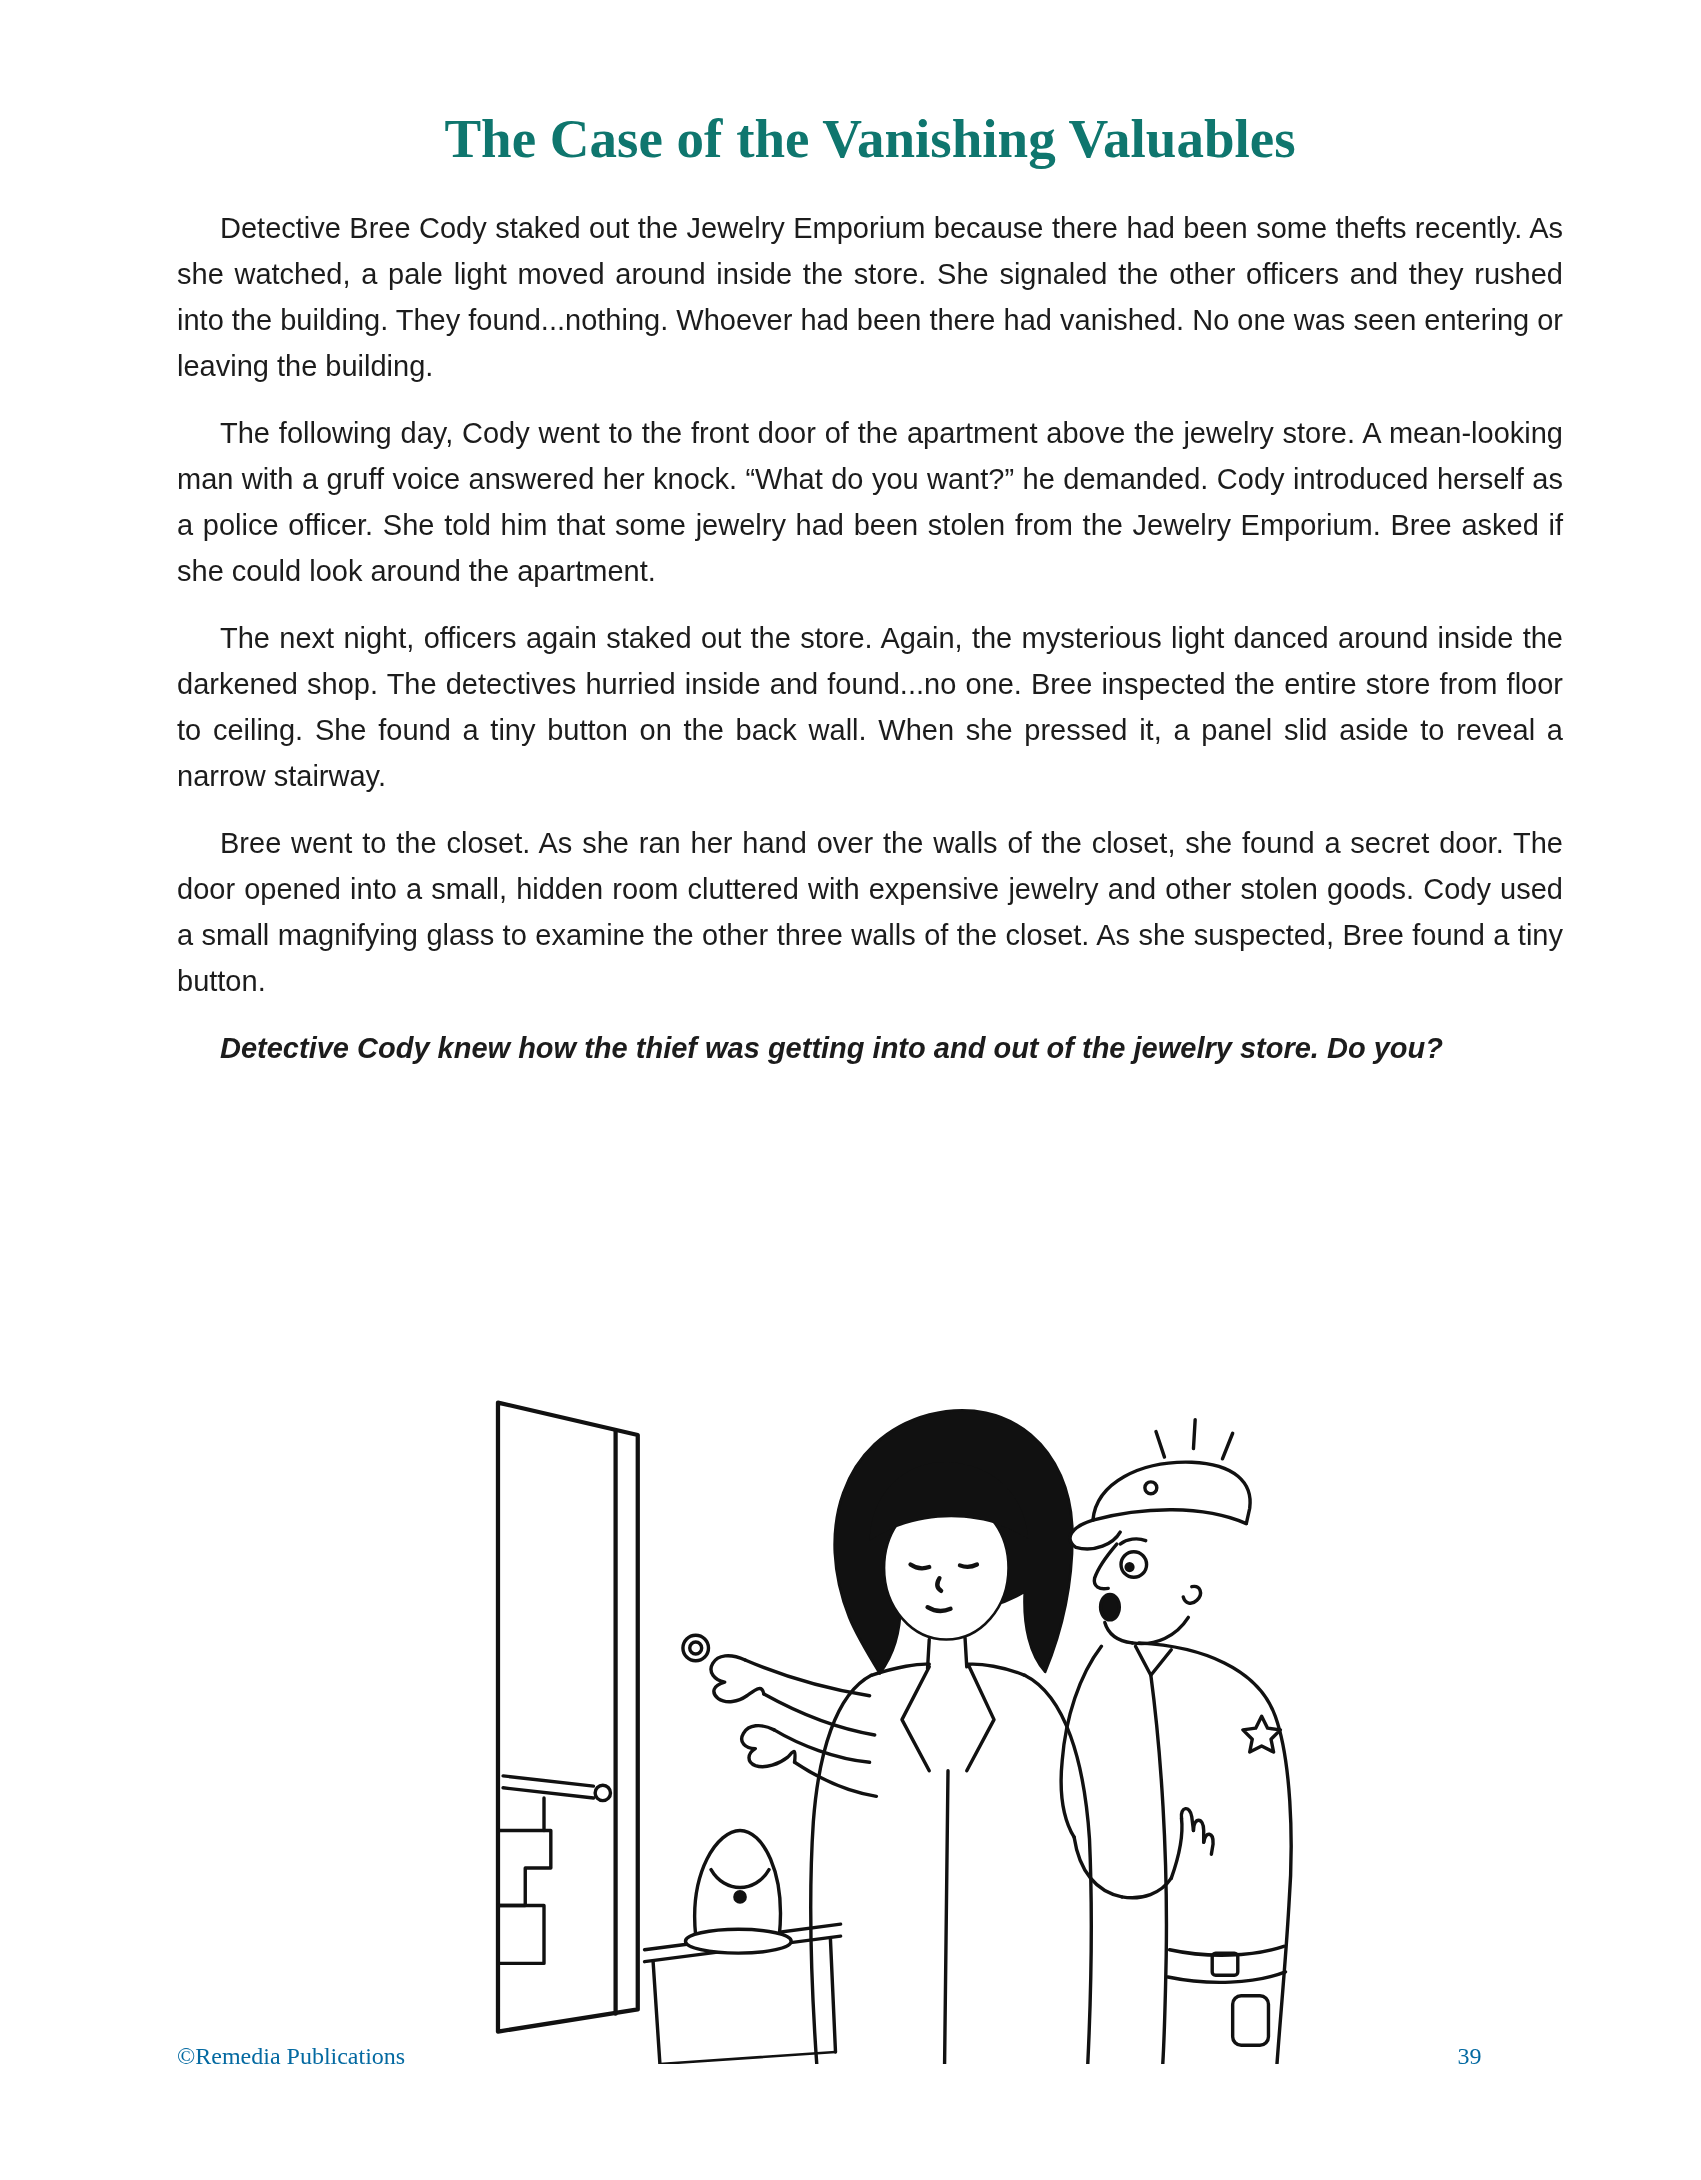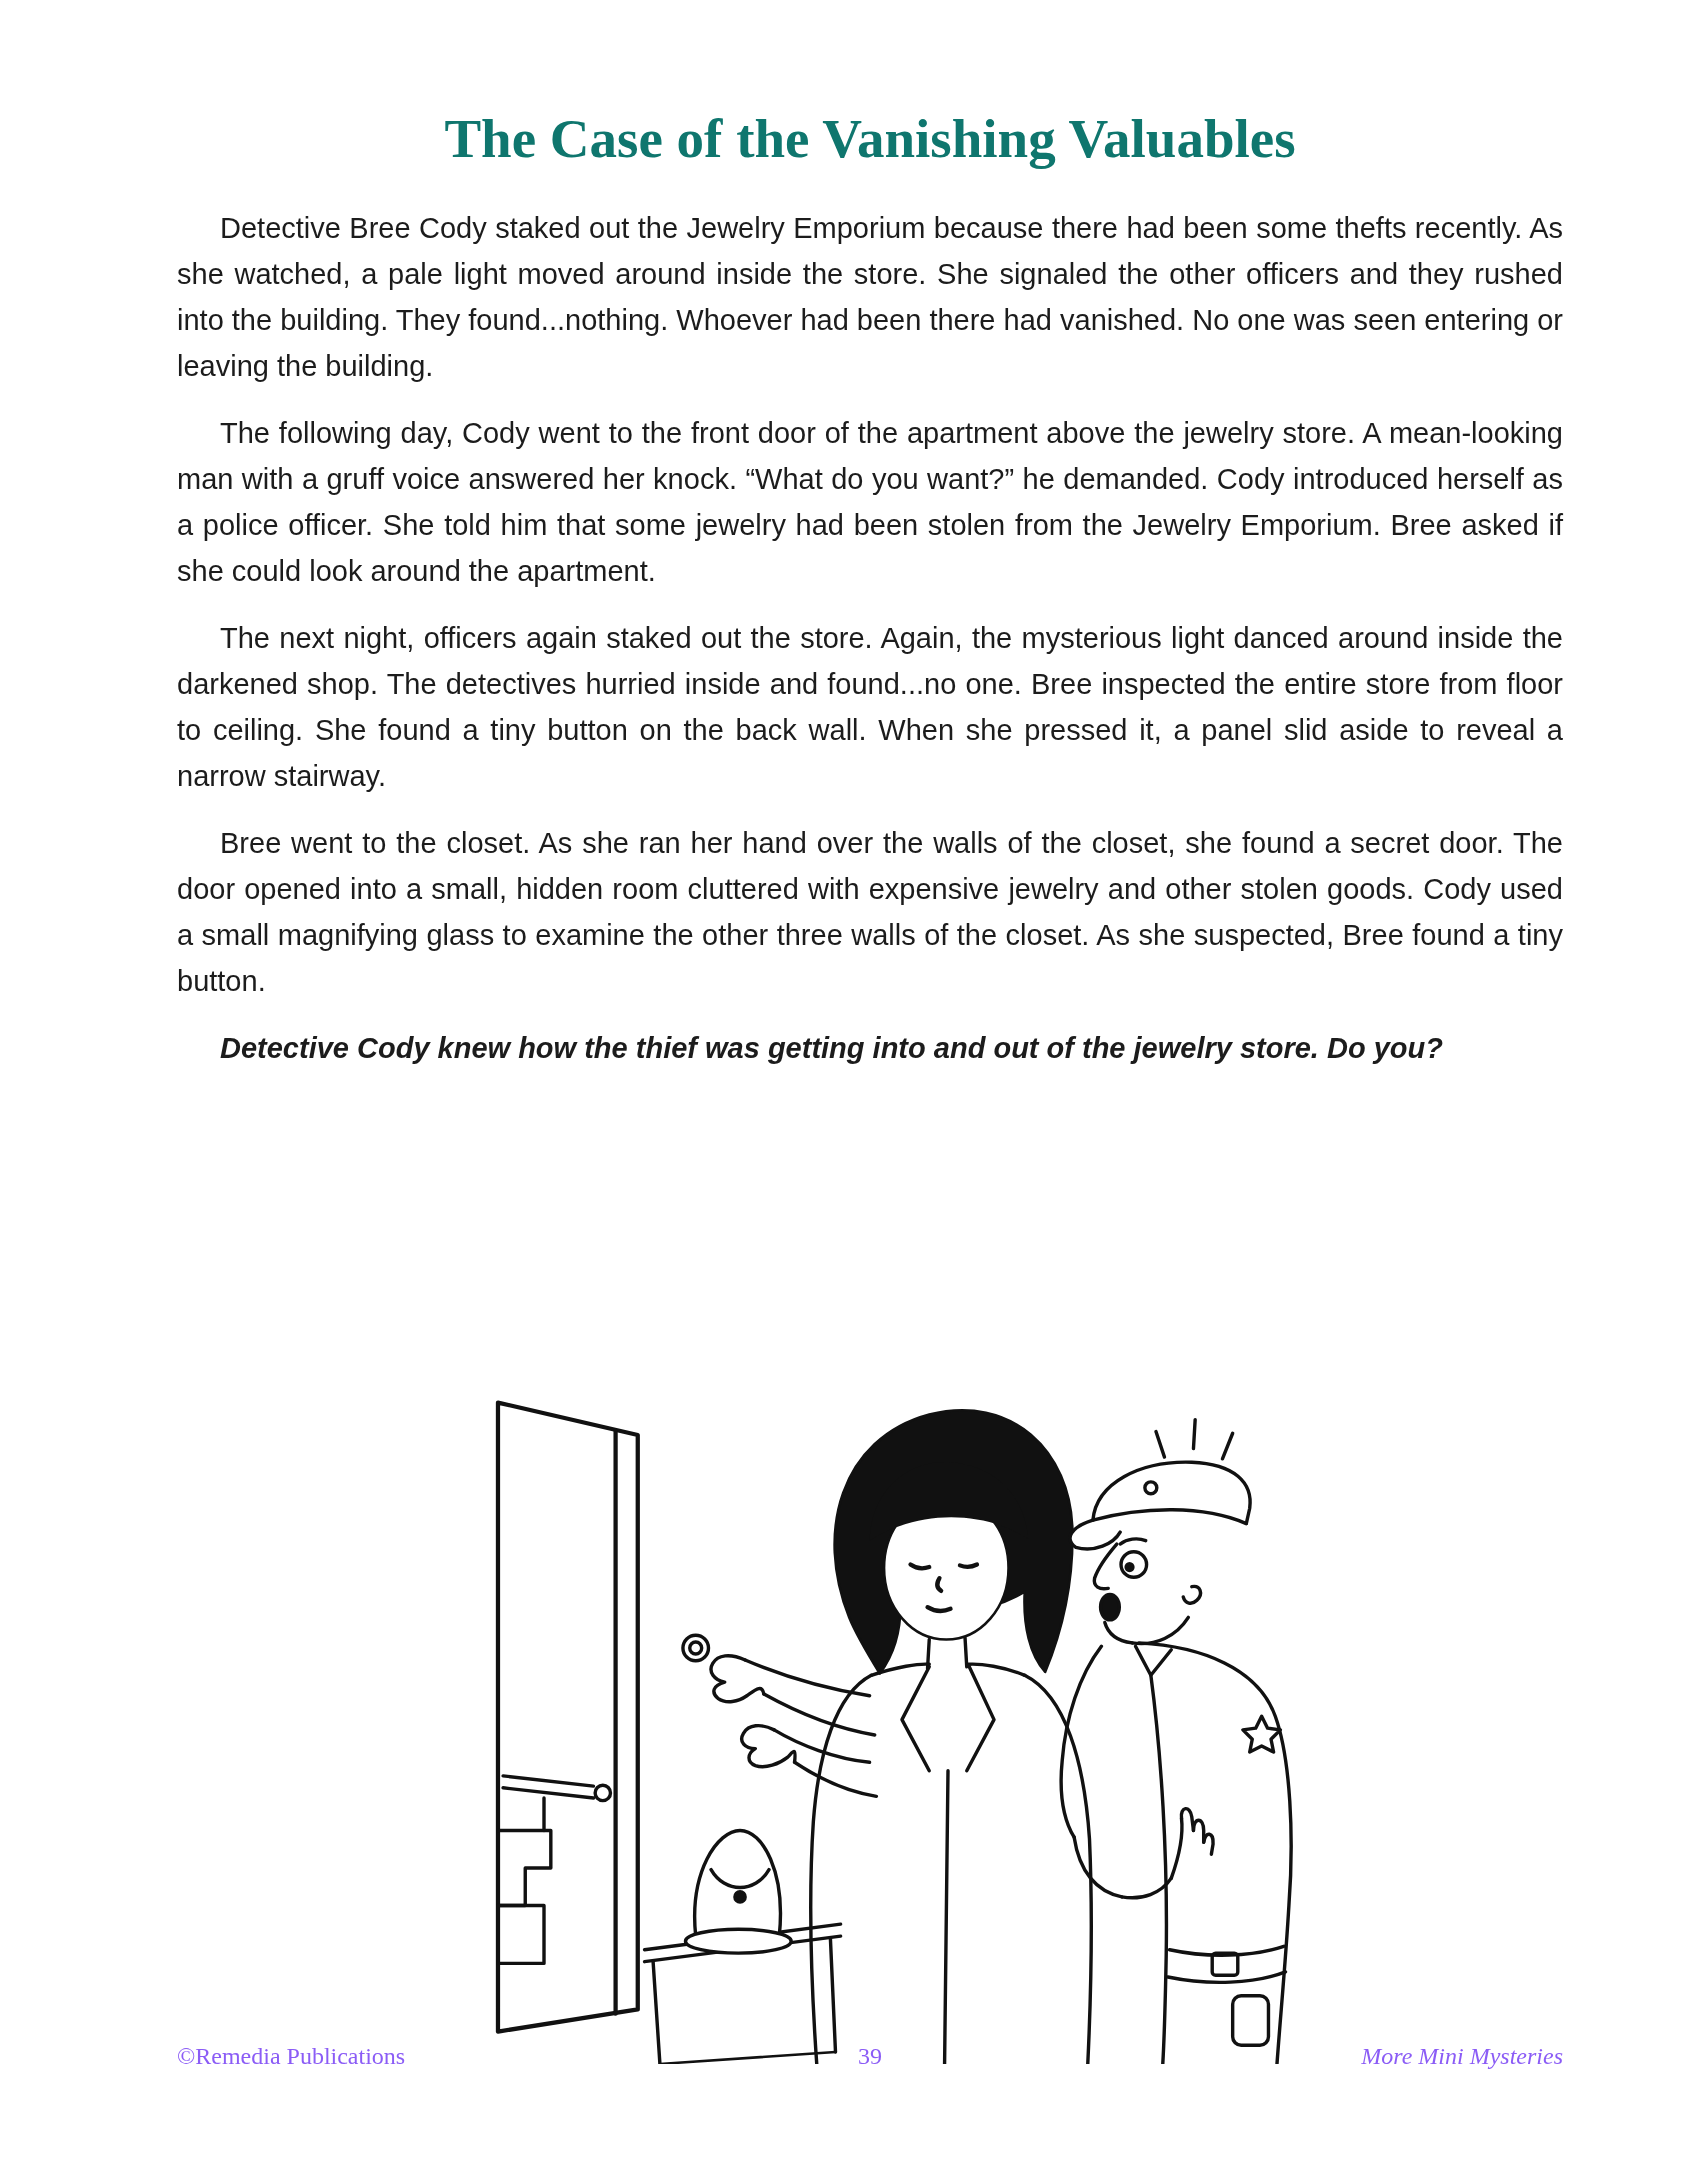--- a/index.html
+++ b/index.html
@@ -35,21 +35,21 @@
   .illustration {
     position:absolute;
     left:469px; top:1394px;
     width:831px; height:670px;
   }
   .page-footer {
     position:absolute;
     left:177px; right:138px; top:2043px;
     display:flex; align-items:baseline;
     font-family:"Liberation Serif", serif;
-    font-size:24px; color:#8b5cf6;
+    font-size:24px; color:#0369a1;
   }
   .page-footer .f-left  { flex:1; text-align:left; }
   .page-footer .f-center{ width:187px; text-align:center; font-size:24px; }
   .page-footer .f-right { flex:1; text-align:right; font-style:italic; }
 </style>
 </head>
 <body>
 
 <div class="page">
 
@@ -179,17 +179,16 @@
         <path d="M820,684 C868,694 922,692 958,678"></path>
         <rect x="872" y="656" width="30" height="26" rx="4"></rect>
         <rect x="896" y="706" width="42" height="58" rx="10"></rect>
       </g>
     </svg>
   </div>
 
   <div class="page-footer">
     <span class="f-left">©Remedia Publications</span>
     <span class="f-center">39</span>
-    <span class="f-right">More Mini Mysteries</span>
   </div>
 
 </div>
 
 
 </body></html>

